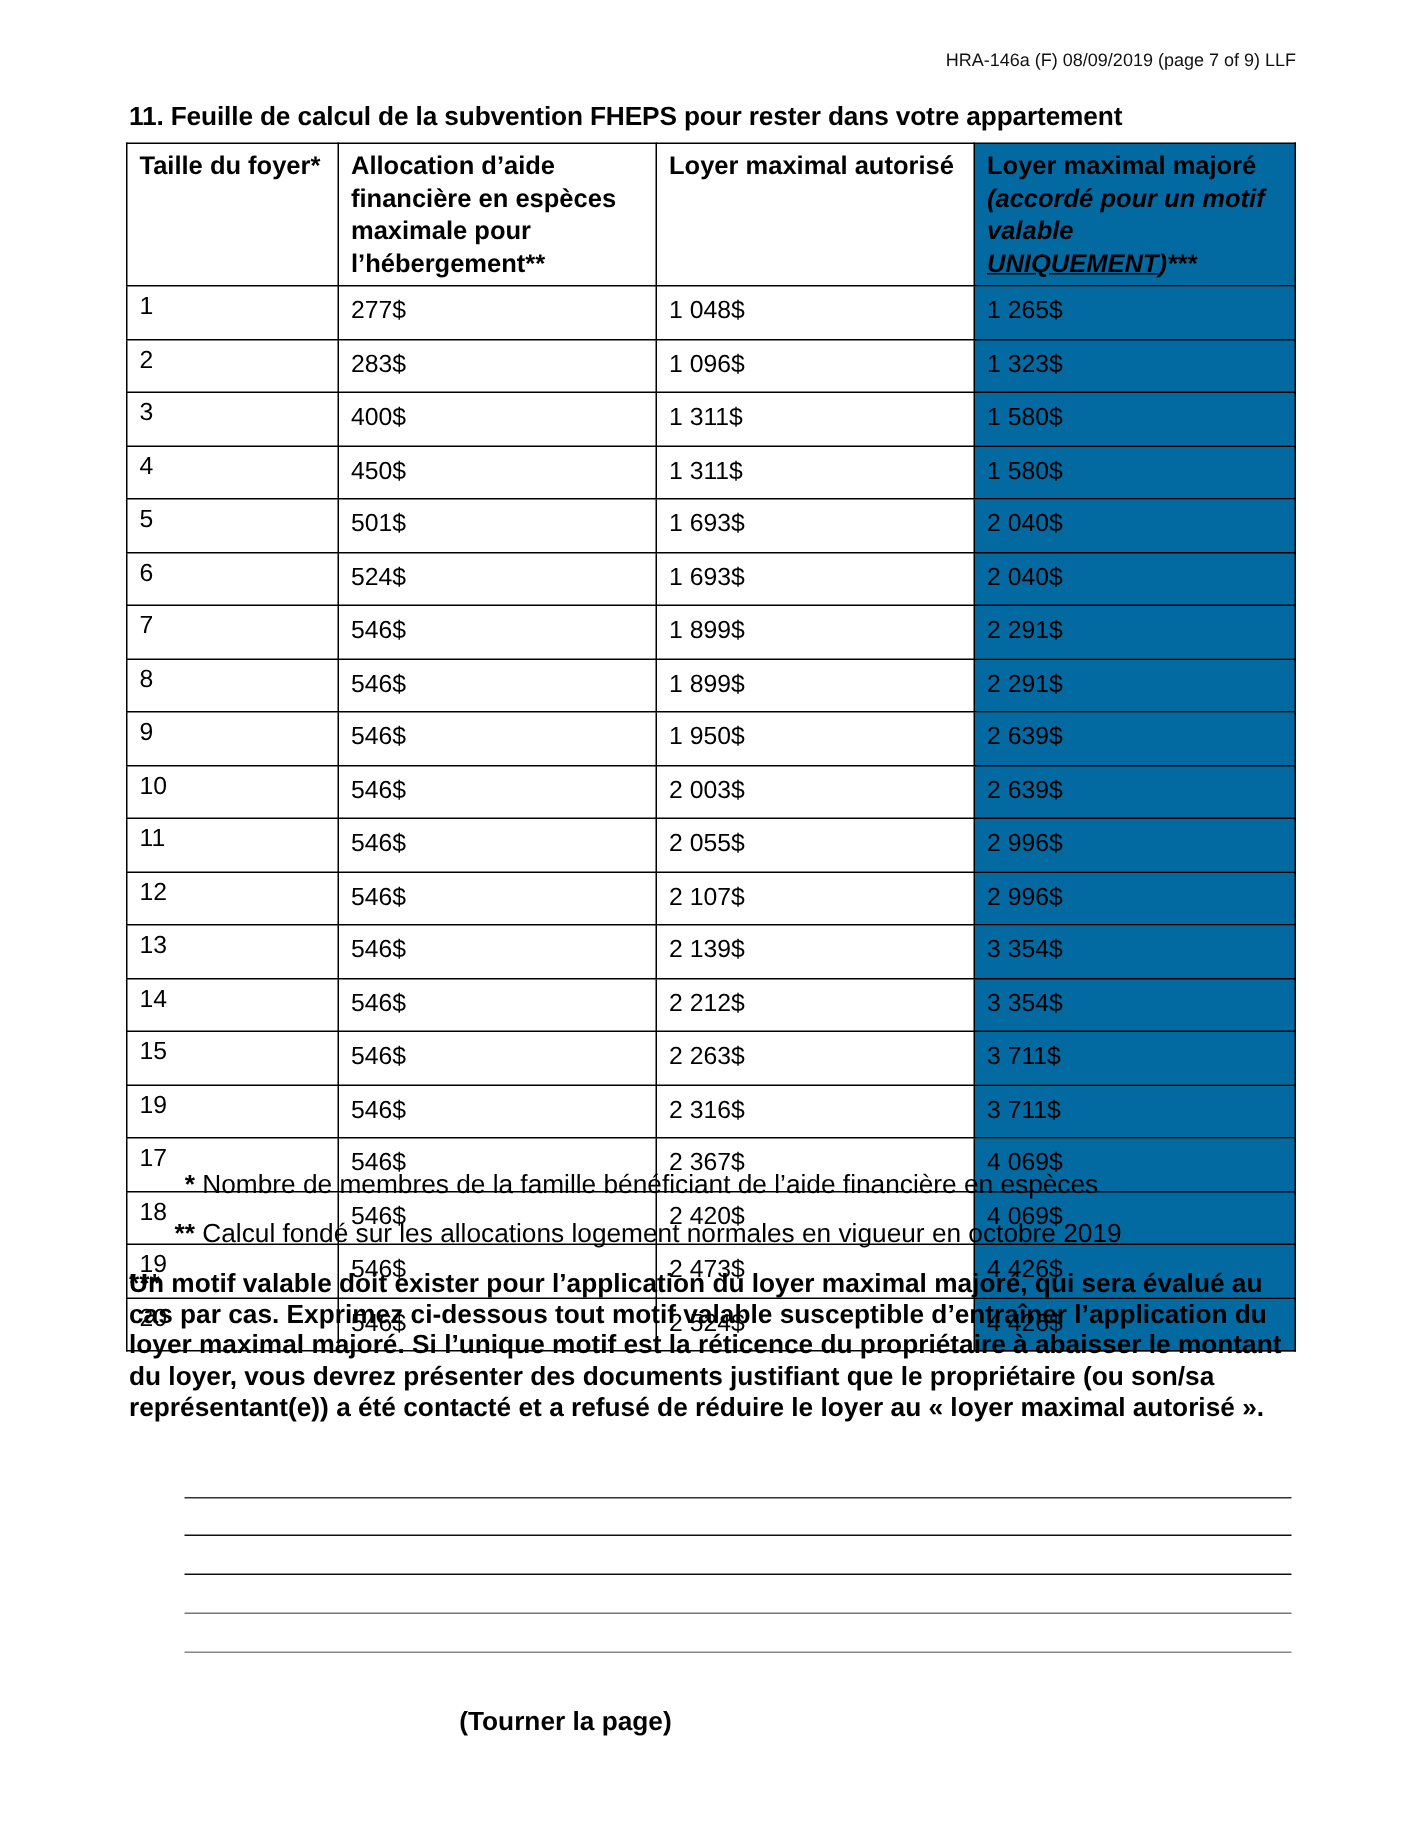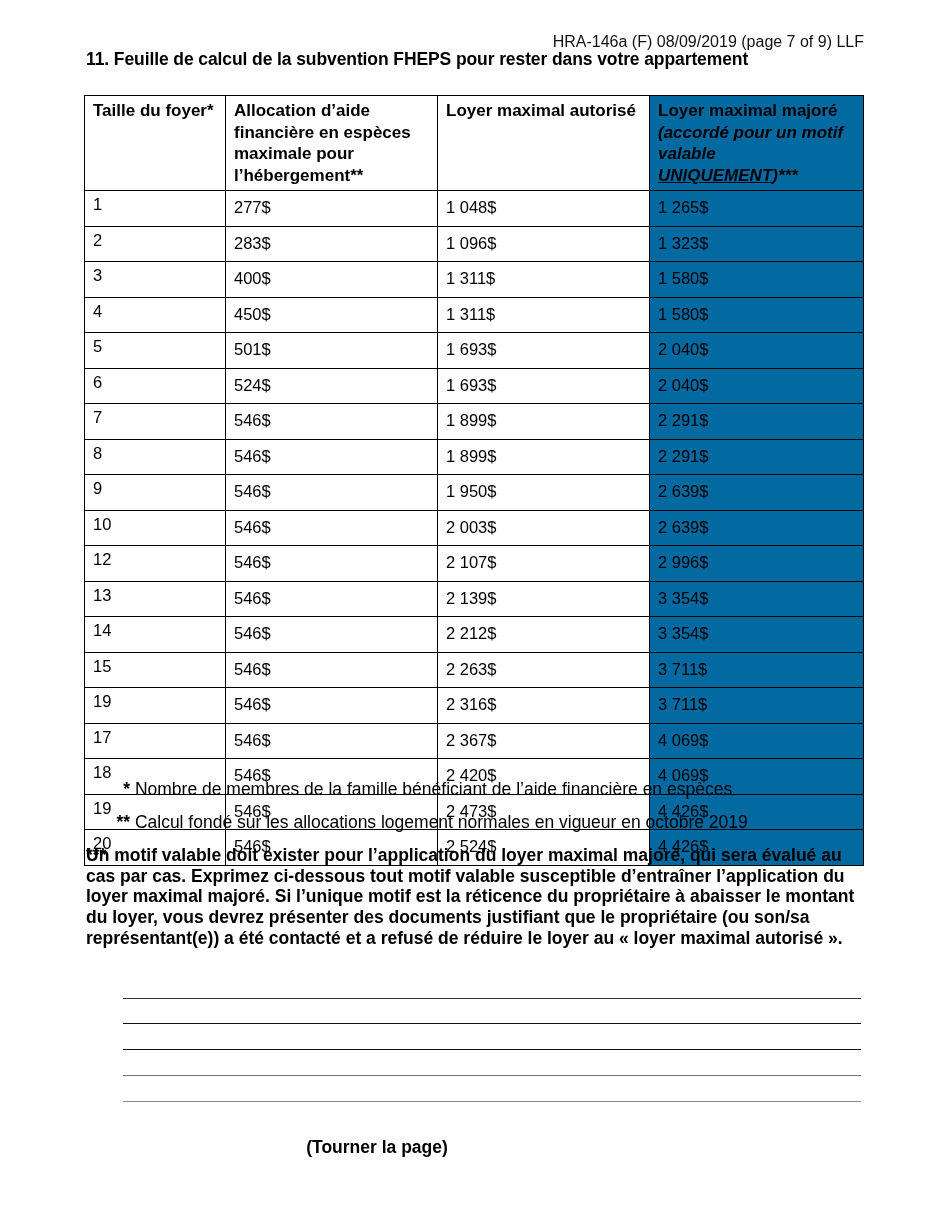--- a/index.html
+++ b/index.html
@@ -2,24 +2,24 @@
 <html><head>
 <meta charset="utf-8">
 <style>
   html, body { margin: 0; padding: 0; background: #ffffff; }
   body {
     width: 950px; height: 1230px; position: relative; overflow: hidden;
     font-family: "Liberation Sans", sans-serif; color: #000;
   }
   .form-id {
     position: absolute; top: 33px; right: 86px;
-    font-size: 16px; color: #111; margin-left: 28px;
+    font-size: 12px; color: #111; margin-left: 28px;
   }
   .section-title {
-    position: absolute; top: 49px; left: 86px;
+    position: absolute; top: 67px; left: 86px;
     font-size: 17.5px; font-weight: bold; letter-spacing: -0.1px;
   }
   table.grid {
     position: absolute; top: 95px; left: 84px;
     width: 779px; border-collapse: collapse; table-layout: fixed;
     font-size: 16.5px;
   }
   table.grid th, table.grid td {
     border: 1.5px solid #000; padding: 0 8px; vertical-align: top;
     text-align: left;
@@ -126,20 +126,26 @@
           <td class="c3">1 950$</td>
           <td class="c4 shaded">2 639$</td>
         </tr>
         <tr>
           <td class="c1">10</td>
           <td class="c2">546$</td>
           <td class="c3">2 003$</td>
           <td class="c4 shaded">2 639$</td>
         </tr>
         <tr>
+          <td class="c1">11</td>
+          <td class="c2">546$</td>
+          <td class="c3">2 055$</td>
+          <td class="c4 shaded">2 996$</td>
+        </tr>
+        <tr>
           <td class="c1">12</td>
           <td class="c2">546$</td>
           <td class="c3">2 107$</td>
           <td class="c4 shaded">2 996$</td>
         </tr>
         <tr>
           <td class="c1">13</td>
           <td class="c2">546$</td>
           <td class="c3">2 139$</td>
           <td class="c4 shaded">3 354$</td>

